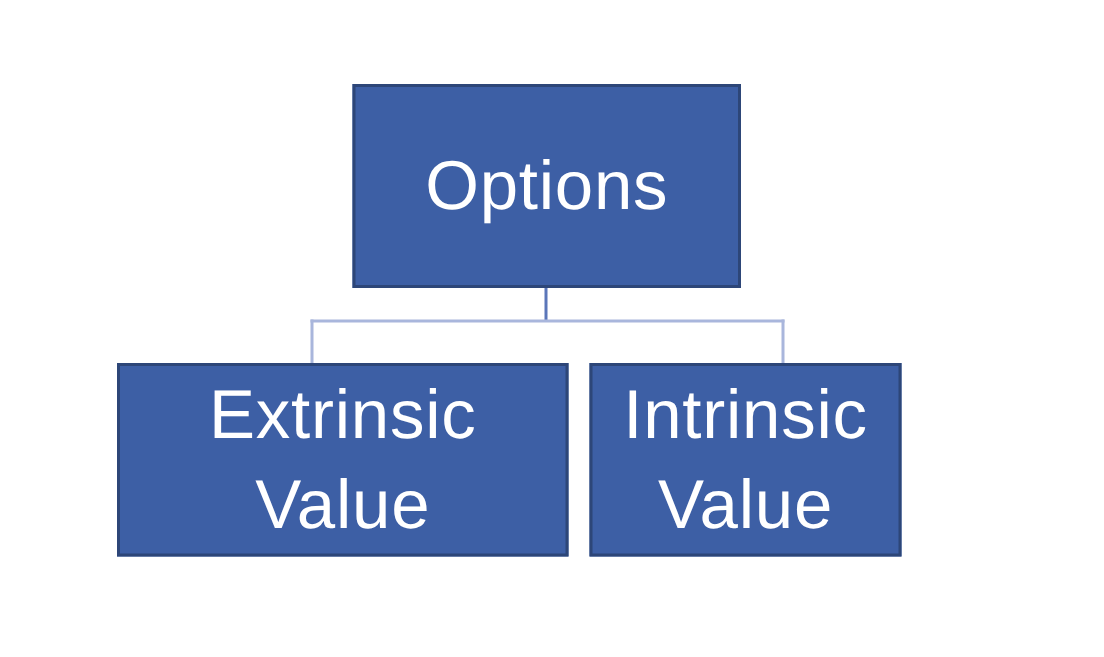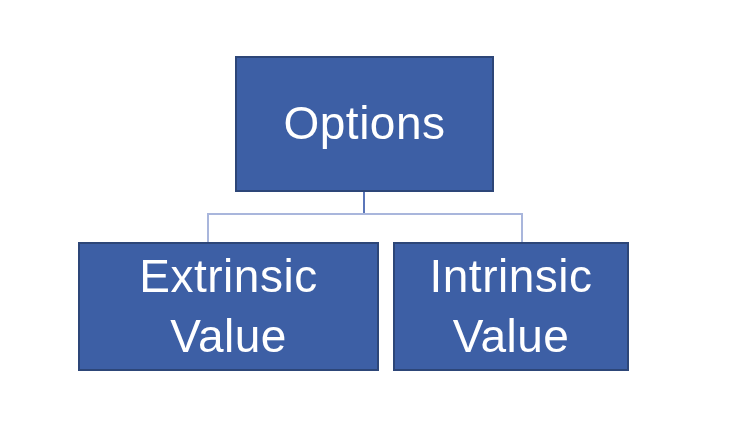--- a/index.html
+++ b/index.html
@@ -42,21 +42,21 @@
   .node-root{
     left:235px; top:56px;
     width:259px; height:136px;
   }
   .node-child-left{
     left:78px; top:242px;
     width:301px; height:129px;
   }
   .node-child-right{
     left:393px; top:242px;
-    width:236px; height:129px;justify-content:flex-end;
+    width:208px; height:129px;justify-content:flex-end;
   }
   .node-child-left .label,
   .node-child-right .label{
     max-width:250px;
   }
   .connector{
     position:absolute;
     background:var(--connector);
   }
   .connector-stub{

